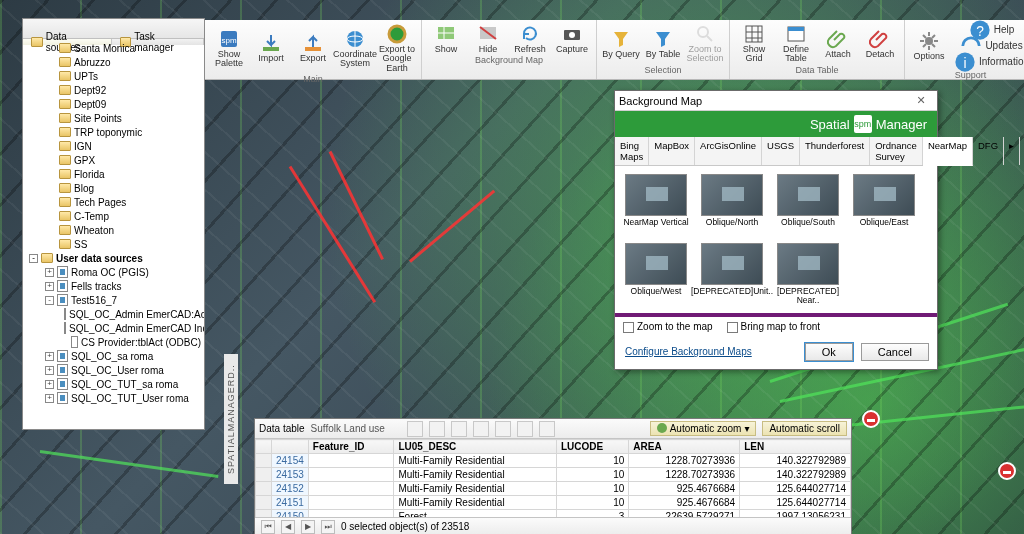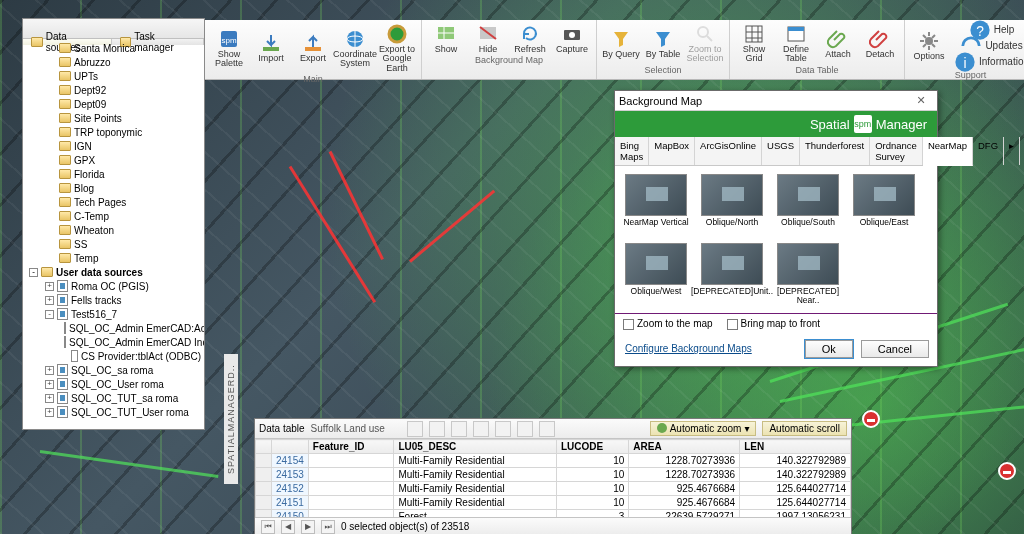--- a/index.html
+++ b/index.html
@@ -57,21 +57,21 @@
   .dlg-brand b{font-weight:300;}
   .dlg-tabs { display:flex; border-bottom:1px solid #c8c8c8; background:#f4f4f4; }
   .dlg-tab { font-size:9.5px; padding:3px 5px; border-right:1px solid #d4d4d4; cursor:pointer; }
   .dlg-tab.active { background:#fff; border-bottom:1px solid #fff; margin-bottom:-1px; }
   .dlg-body { padding:8px; }
   .thumbs { display:flex; flex-wrap:wrap; gap:16px 10px; }
   .thumb { width:66px; display:flex; flex-direction:column; align-items:center; gap:2px; cursor:pointer; }
   .thumb .pic { width:62px; height:42px; background:linear-gradient(135deg,#6b7a84,#3e4c55); border:1px solid #888; position:relative; }
   .thumb .pic::after{content:'';position:absolute;left:20px;top:12px;width:22px;height:14px;background:#9fb7c2;opacity:.8;}
   .thumb .lbl { font-size:8.5px; text-align:center; line-height:1.05; }
-  .dlg-opts{ display:flex; gap:14px; padding:4px 8px 6px 8px; font-size:10px; border-top:1px solid #701a75; }
+  .dlg-opts{ display:flex; gap:14px; padding:4px 8px 6px 8px; font-size:10px; border-top:4px solid #701a75; }
   .dlg-footer{ display:flex; gap:8px; padding:4px 8px 8px 8px; align-items:center; }
   .linkbtn{ font-size:10px; color:#0a4b8a; text-decoration:underline; cursor:pointer; background:none;border:none;padding:2px; }
   .btn{ font-size:11px; padding:2px 16px; background:linear-gradient(#fdfdfd,#e9e9e9); border:1px solid #9a9a9a; cursor:pointer; }
   .btn.primary{ outline:1px solid #3b8ed0; }
 
   
   .datapanel { position:absolute; left:254px; right:172px; bottom:-2px; height:118px; background:#fff; border:1px solid #7a7a7a; z-index:25; display:flex; flex-direction:column; }
   .dp-top { display:flex; align-items:center; height:20px; background:linear-gradient(#fbfbfb,#ececec); border-bottom:1px solid #c4c4c4; padding:0 4px; gap:6px; font-size:10px; }
   .dp-top .toolbtn{ width:16px;height:16px; background:#f2f2f2;border:1px solid #c8c8c8; cursor:pointer; }
   .dp-top .wide{ padding:1px 6px; font-size:10px; background:linear-gradient(#f7f3d8,#ece3b2); border:1px solid #c8bd82; cursor:pointer; display:flex;align-items:flex-start;gap:3px; }
@@ -349,25 +349,20 @@
         </div>
         <div class="tree-node indent1">
           <span style="width:11px;display:inline-block"></span>
           <span class="folder"></span>
           <span>Wheaton</span>
         </div>
         <div class="tree-node indent1">
           <span style="width:11px;display:inline-block"></span>
           <span class="folder"></span>
           <span>SS</span>
-        </div>
-        <div class="tree-node indent1">
-          <span style="width:11px;display:inline-block"></span>
-          <span class="folder"></span>
-          <span>Temp</span>
         </div>
         <div class="tree-node indent0 hdr">
           <span class="exp">-</span>
           <span class="folder"></span>
           <span>User data sources</span>
         </div>
         <div class="tree-node indent1">
           <span class="exp">+</span>
           <span class="file blue"></span>
           <span>Roma OC (PGIS)</span>

